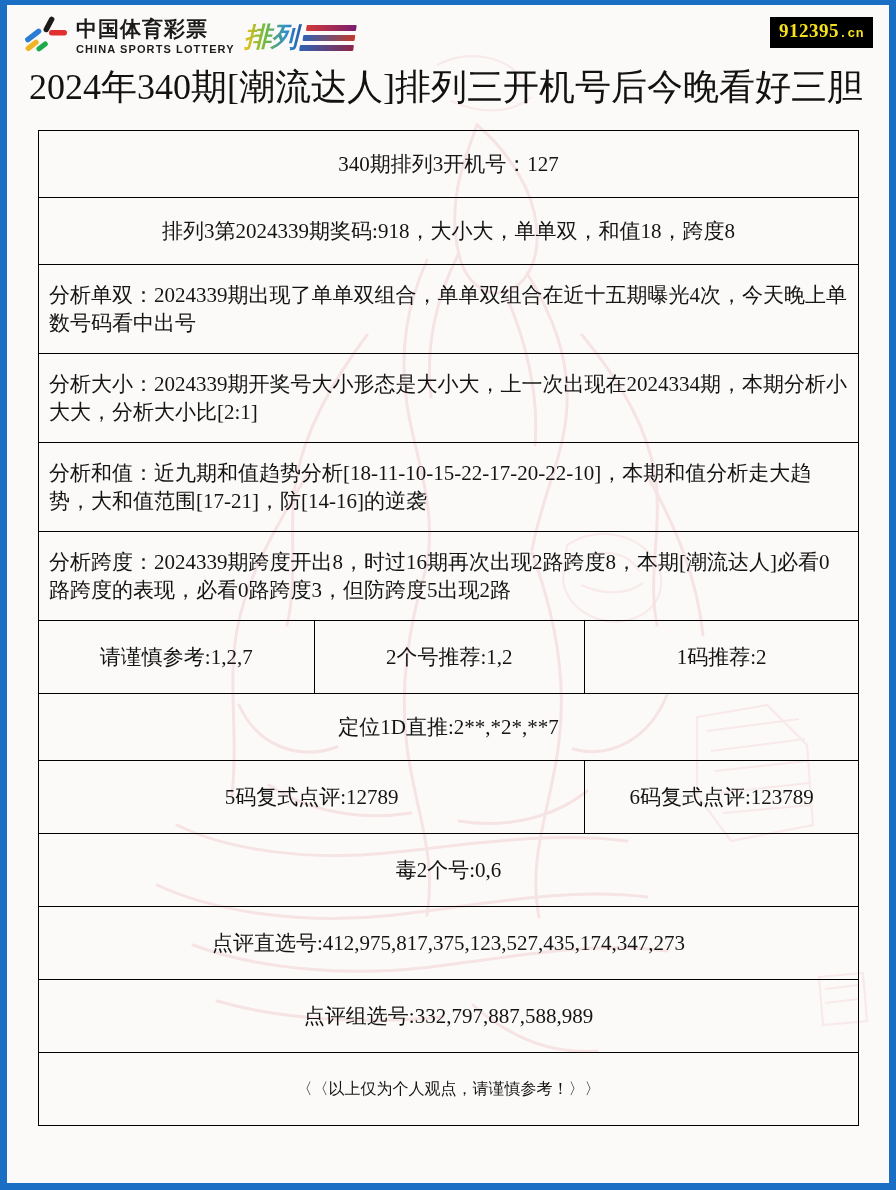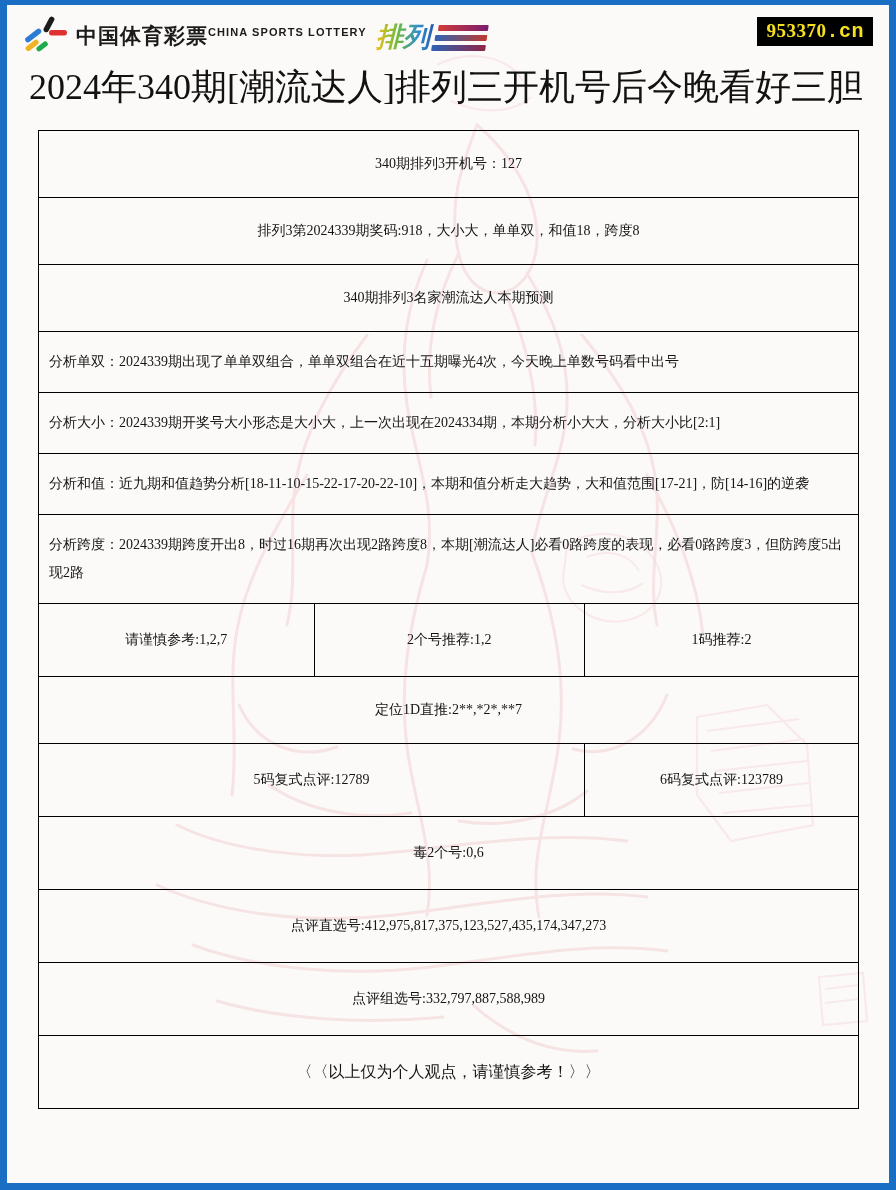--- a/index.html
+++ b/index.html
@@ -62,21 +62,21 @@
     gap: 7px;
     padding-top: 3px;
   }
   .emblem {
     width: 46px;
     height: 40px;
     flex: 0 0 auto;
   }
   .logo-text {
     display: flex;
-    flex-direction: row;
+    flex-direction: column;
     justify-content: center;
     line-height: 1;
   }
   .logo-cn {
     font-family: "Liberation Sans", sans-serif;
     font-size: 21px;
     font-weight: bold;
     color: #1b1b1b;
     letter-spacing: 1px;
     line-height: 24px;
@@ -107,21 +107,21 @@
     font-weight: bold;
     letter-spacing: 0.5px;
     padding: 3px 9px 4px 9px;
     margin-top: 6px;
     margin-right: 6px;
     line-height: 21px;
     white-space: nowrap;
   }
   .site-badge .tld {
     font-family: "Liberation Mono", monospace;
-    font-size: 20px;
+    font-size: 13px;
   }
 
   
   .page-title {
     position: relative;
     z-index: 3;
     font-family: "Liberation Serif", "DejaVu Serif", serif;
     font-size: 36px;
     color: #121212;
     text-align: left;
@@ -143,21 +143,21 @@
     table-layout: fixed;
   }
   table.main td {
     border: 1px solid #000;
     padding: 0;
     background: transparent;
     vertical-align: middle;
   }
   .cell {
     padding: 16px 8px;
-    font-size: 14px;
+    font-size: 21px;
     color: #141414;
     line-height: 28px;
     font-family: "Liberation Serif", "DejaVu Serif", serif;
   }
   .cell.center { text-align: center; }
   .cell.left   { text-align: left; padding-left: 10px; padding-right: 10px; }
   .cell.tall   { padding-top: 22px; padding-bottom: 22px; }
   .cell.short  { padding-top: 19px; padding-bottom: 19px; }
   .cell.note   { font-size: 16px; }
 </style>
@@ -245,21 +245,21 @@
           </defs>
           <text x="0" y="30" font-family="'Liberation Sans',sans-serif" font-size="27" font-weight="bold" fill="url(#gp)" font-style="italic">排列</text>
           <rect x="64" y="9" width="50" height="6" rx="1" fill="url(#gs1)" transform="skewX(-8)"></rect>
           <rect x="62" y="19" width="52" height="6" rx="1" fill="url(#gs2)" transform="skewX(-8)"></rect>
           <rect x="60" y="29" width="54" height="6" rx="1" fill="url(#gs3)" transform="skewX(-8)"></rect>
         </svg>
       </div>
     </div>
 
     <div class="site-badge">
-      <span>953370</span><span class="tld">.cn</span>
+      <span>912395</span><span class="tld">.cn</span>
     </div>
   </div>
 
   <div class="page-title">2024年340期[潮流达人]排列三开机号后今晚看好三胆</div>
 
   <div class="tbl-wrap">
     <table class="main">
       <colgroup>
         <col style="width:33.2%">
             <col style="width:0.4%">
@@ -275,25 +275,20 @@
                 <div class="cell center short">340期排列3开机号：127</div>
               </td>
         </tr>
         <tr>
           <td colspan="7">
                 <div class="cell center short">排列3第2024339期奖码:918，大小大，单单双，和值18，跨度8</div>
               </td>
         </tr>
         <tr>
           <td colspan="7">
-                <div class="cell center short">340期排列3名家潮流达人本期预测</div>
-              </td>
-        </tr>
-        <tr>
-          <td colspan="7">
                 <div class="cell left">分析单双：2024339期出现了单单双组合，单单双组合在近十五期曝光4次，今天晚上单数号码看中出号</div>
               </td>
         </tr>
         <tr>
           <td colspan="7">
                 <div class="cell left">分析大小：2024339期开奖号大小形态是大小大，上一次出现在2024334期，本期分析小大大，分析大小比[2:1]</div>
               </td>
         </tr>
         <tr>
           <td colspan="7">

